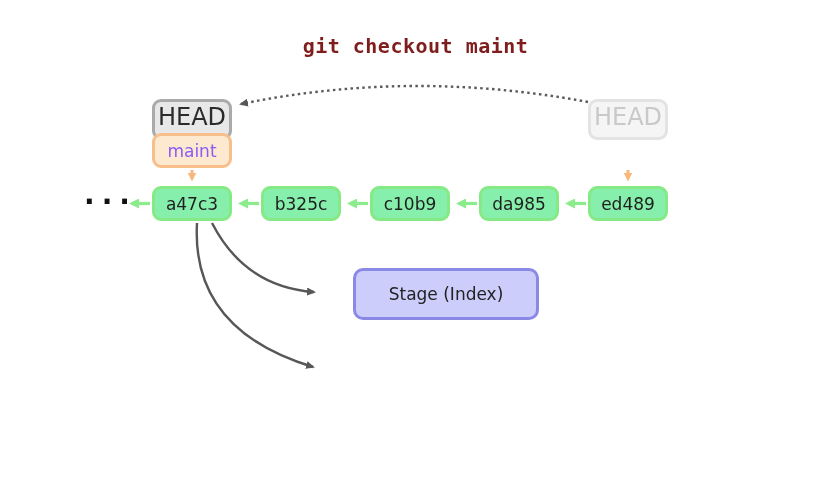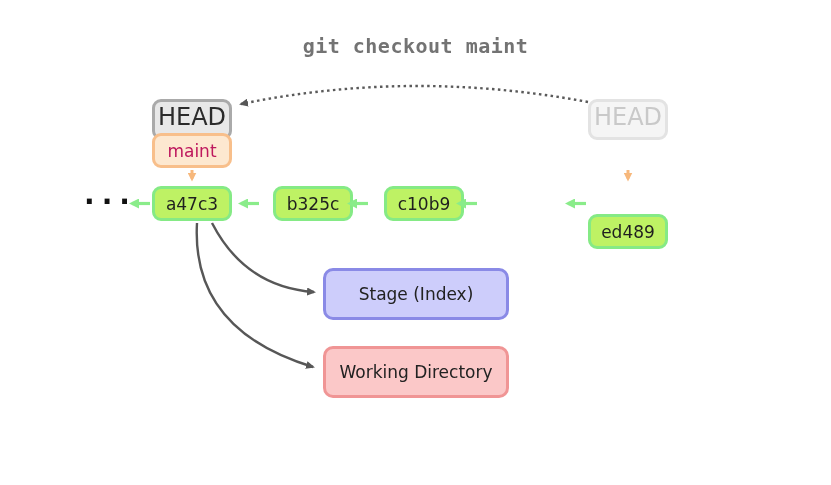--- a/index.html
+++ b/index.html
@@ -3,57 +3,57 @@
 <meta charset="utf-8">
 <style>
   html,body{margin:0;padding:0;background:#fff;}
   .canvas{
     position:relative;width:831px;height:485px;background:#ffffff;overflow:hidden;
     font-family:"DejaVu Sans","Liberation Sans",sans-serif;color:#222;
   }
   .title{
     position:absolute;left:0;top:34px;width:831px;text-align:center;
     font-family:"DejaVu Sans Mono","Liberation Mono",monospace;
-    font-weight:bold;font-size:20px;color:#737373;letter-spacing:0.5px;
+    font-weight:bold;font-size:20px;color:#7f1d1d;letter-spacing:0.5px;
   }
   .node{
     position:absolute;display:flex;align-items:center;justify-content:center;
     box-sizing:border-box;border-radius:9px;font-size:17px;
   }
   
   .head-box{
     left:152px;top:99px;width:80px;height:41px;
     background:#e8e8e8;border:3px solid #aaaaaa;color:#2b2b2b;
     font-size:24px;padding-bottom:5px;
   }
   
   .head-box.faded{
     left:588px;background:#f5f5f5;border-color:#e3e3e3;color:#c9c9c9;
   }
   
   .branch-box{
     left:152px;top:133px;width:80px;height:35px;z-index:3;
-    background:#fde8d0;border:3px solid #f8bf8b;color:#be185d;
+    background:#fde8d0;border:3px solid #f8bf8b;color:#8b5cf6;
   }
   .branch-box.right{left:588px;}
   
   .commit{
     top:186px;width:80px;height:35px;
-    background:#bef264;border:3px solid #85ea85;color:#1f1f1f;
+    background:#86efac;border:3px solid #85ea85;color:#1f1f1f;
   }
   .commit.c0{left:152px;}
-  .commit.c1{left:273px;}
-  .commit.c2{left:370px;margin-left:14px;}
+  .commit.c1{left:261px;}
+  .commit.c2{left:370px;}
   .commit.c3{left:479px;}
-  .commit.c4{left:588px;margin-top:28px;}
+  .commit.c4{left:588px;}
   
   .area-box{
     left:323px;width:186px;height:52px;border-radius:10px;
   }
-  .area-box.stage{top:268px;background:#cdcdfb;border:3px solid #8a8ae6;}
+  .area-box.stage{top:268px;background:#cdcdfb;border:3px solid #8a8ae6;margin-left:30px;}
   .area-box.working{top:346px;background:#fbc8c8;border:3px solid #f09595;}
   .ellipsis{
     position:absolute;left:84px;top:186px;width:44px;height:32px;line-height:32px;
     font-size:28px;font-weight:bold;letter-spacing:7px;color:#111;text-align:left;
   }
   svg.arrows{position:absolute;left:0;top:0;z-index:2;}
 </style>
 </head>
 <body>
 
@@ -91,18 +91,18 @@
 
   <div class="node head-box">HEAD</div>
   <div class="node branch-box">maint</div>
 
   <div class="node head-box faded">HEAD</div>
 
   <div class="ellipsis">···</div>
   <div class="node commit c0">a47c3</div>
   <div class="node commit c1">b325c</div>
   <div class="node commit c2">c10b9</div>
+  <div class="node commit c3">da985</div>
   <div class="node commit c4">ed489</div>
 
   <div class="node area-box stage">Stage (Index)</div>
-  <div class="node area-box working">Working Directory</div>
 
 </div>
 
 </body></html>

